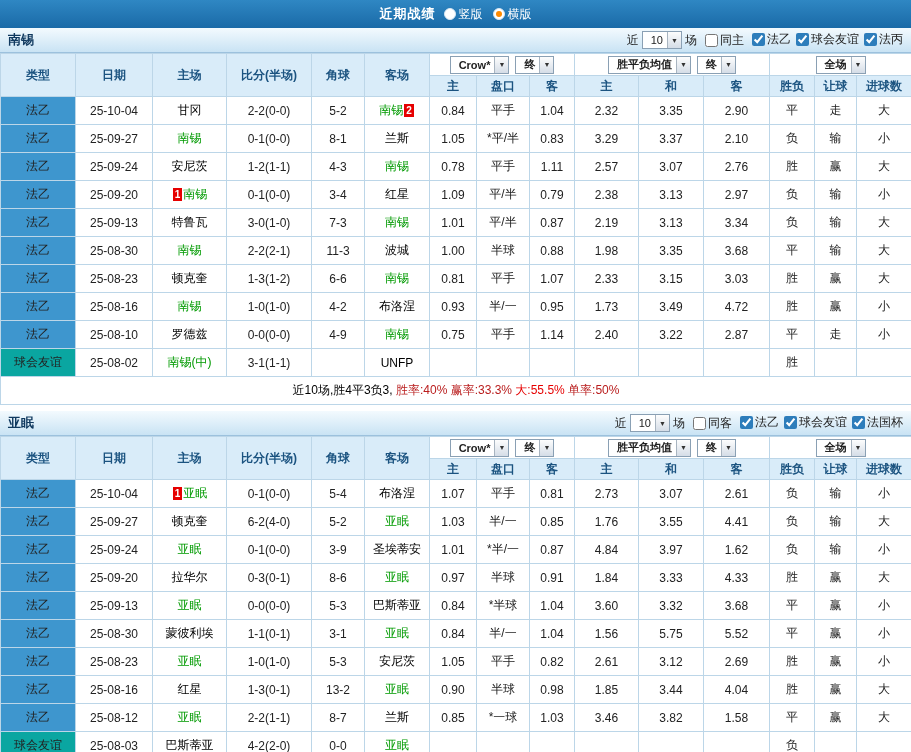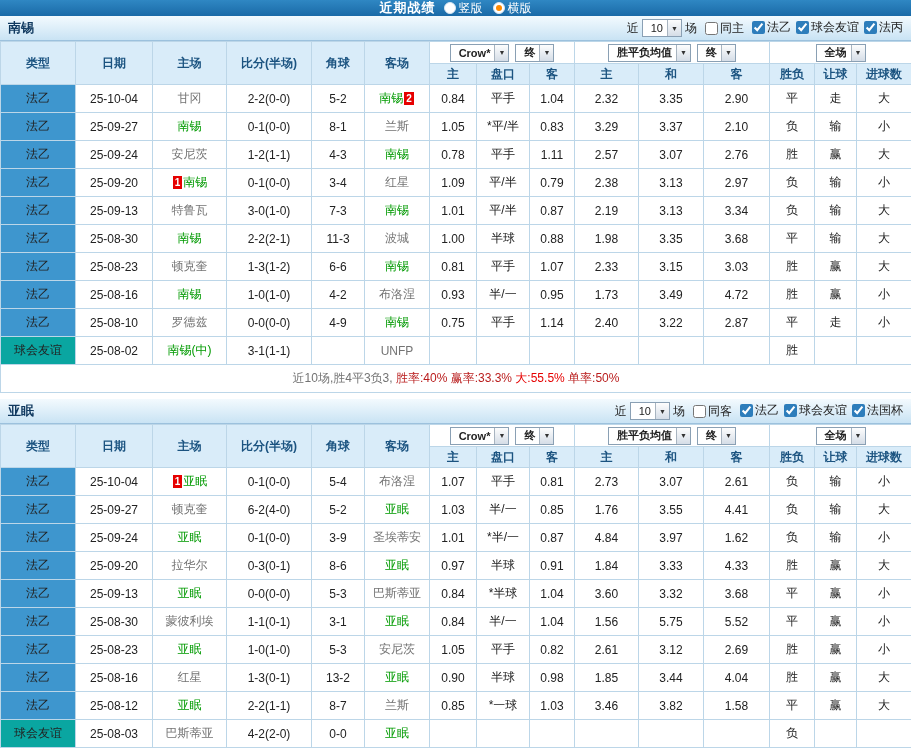--- a/index.html
+++ b/index.html
@@ -1,19 +1,19 @@
 <!DOCTYPE html>
 <html><head>
 <meta charset="utf-8">
 <style>
   *{box-sizing:border-box;margin:0;padding:0}
   html,body{width:911px;height:752px;overflow:hidden;background:#fff;
     font-family:"Liberation Sans","DejaVu Sans",sans-serif;font-size:12px;color:#222}
   
-  .topbar{height:16px;background:linear-gradient(#2f87c3,#1a6aa7);display:flex;
+  .topbar{height:28px;background:linear-gradient(#2f87c3,#1a6aa7);display:flex;
     align-items:center;justify-content:center;gap:8px;color:#fff}
   .topbar .title{font-weight:bold;font-size:13px;letter-spacing:1px}
   .radio-group{display:inline-flex;gap:10px}
   .radio-group label{display:inline-flex;align-items:center;gap:3px;cursor:pointer;font-size:12px}
   .radio{width:12px;height:12px;border-radius:50%;background:#fff;border:1px solid #d7e6f2;
     display:inline-block;position:relative}
   .radio.sel::after{content:"";position:absolute;left:2px;top:2px;width:6px;height:6px;
     border-radius:50%;background:#ff8a00}
   
   .team-section + .team-section{margin-top:6px}
@@ -34,21 +34,21 @@
   .grid thead tr.frow th{height:22px}
   .grid thead tr.srow th{height:21px}
   .grid thead th.ddcell{background:#fff}
   .ddwrap{display:flex;justify-content:center;align-items:center;gap:6px}
   .grid tbody td{height:28px;color:#222;font-size:12px}
   td.lg-blue{background:#3e96ce;color:#fff}
   td.lg-teal{background:#0aa6a1;color:#fff}
   td.date{color:#333}
   td.odds{color:#2a5d8c}
   .c-red{color:#e60000}.c-blue{color:#1414e6}.c-green{color:#009a00}
-  .c-dark{color:#737373}.c-blue2{color:#b91c1c}
+  .c-dark{color:#000000}.c-blue2{color:#b91c1c}
   .badge{display:inline-block;background:#e60000;color:#fff;font-size:10px;line-height:13px;
     padding:0 2px;margin:0 1px;font-weight:bold}
   .sumrow td{height:21px;background:#fff;color:#333}
 </style>
 </head>
 <body>
 
 <div class="topbar">
   <span class="title">近期战绩</span>
   <span class="radio-group">

